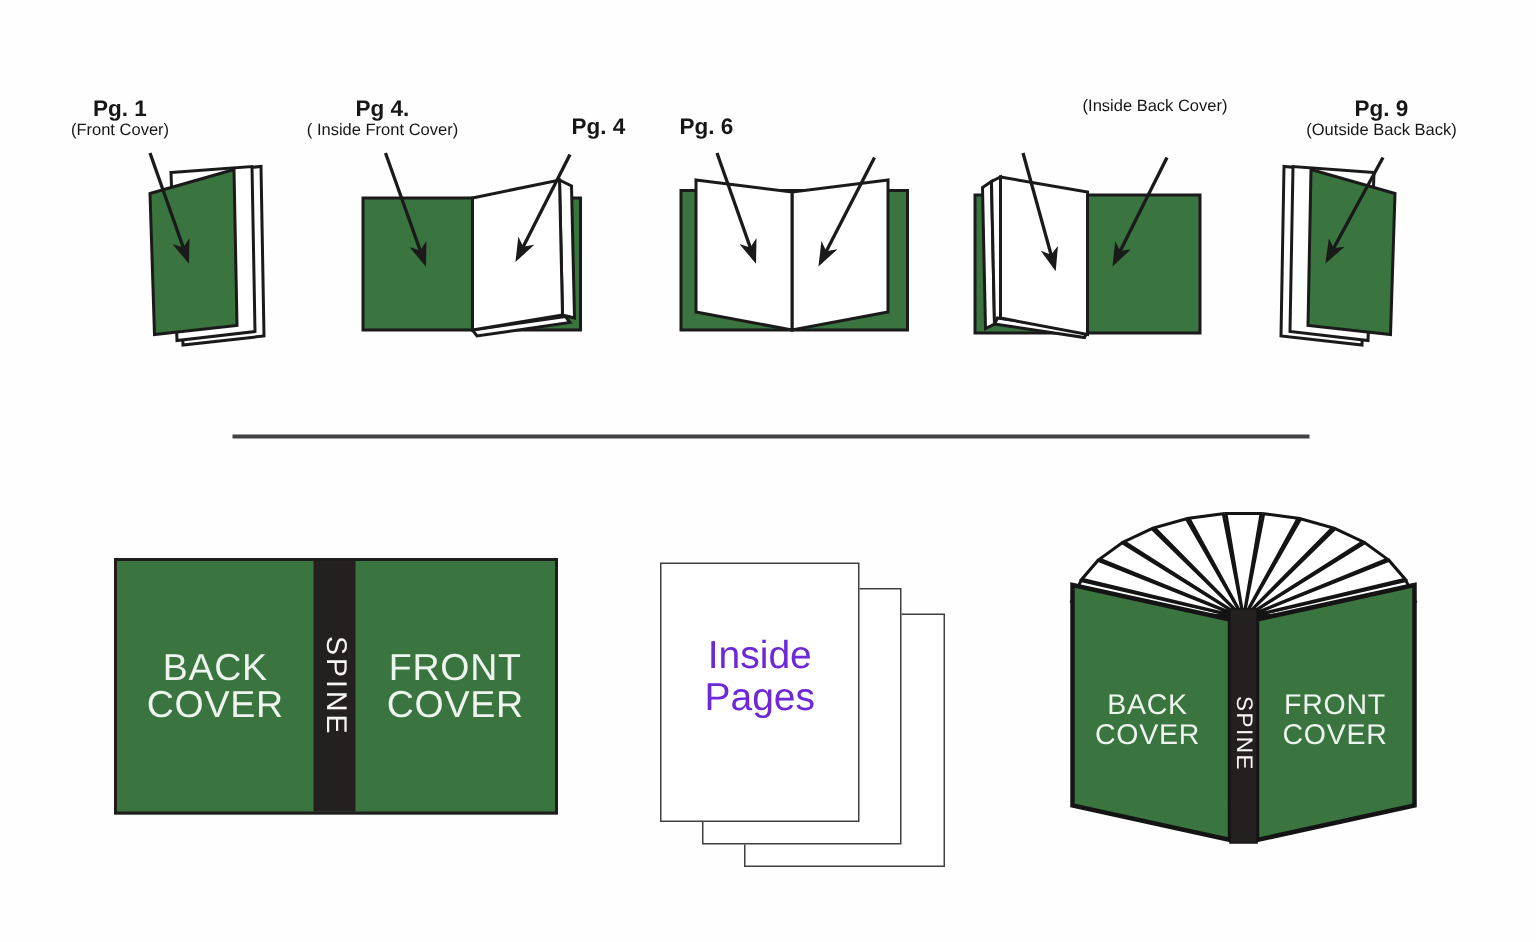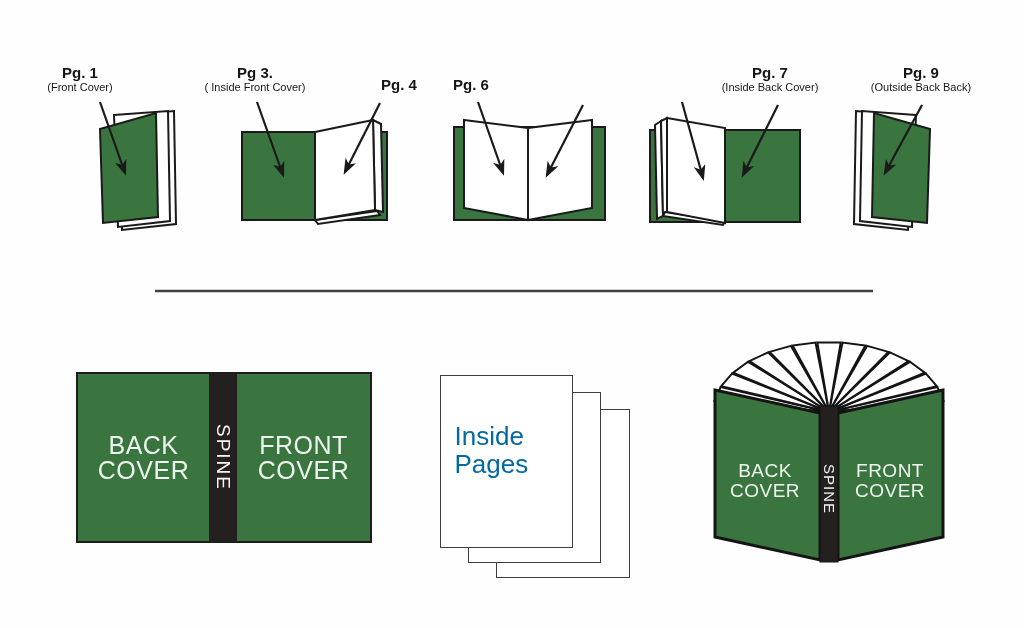--- a/index.html
+++ b/index.html
@@ -40,22 +40,22 @@
     font-size:25px;line-height:25px;letter-spacing:0.5px;}
   .fc-spine{position:absolute;left:131px;top:0;width:28px;height:100%;background:var(--spine-black);
     display:flex;align-items:center;justify-content:center;}
   .v-text{writing-mode:vertical-rl;color:#f5f5f5;font-size:19px;letter-spacing:2px;}
   
   .ip-stack{position:absolute;left:440px;top:375px;width:195px;height:210px;z-index:1;}
   .ip-page{position:absolute;background:var(--page-white);border:1.6px solid #3f3f41;box-sizing:border-box;}
   .ip-back{left:56px;top:34px;width:134px;height:169px;}
   .ip-mid{left:28px;top:17px;width:133px;height:171px;}
   .ip-front{left:0;top:0;width:133px;height:173px;display:flex;justify-content:center;}
-  .ip-front span{display:block;width:104px;text-align:left;margin-top:46px;
-    color:#0369a1;font-size:26px;line-height:28px;}
+  .ip-front span{display:block;width:104px;text-align:center;margin-top:46px;
+    color:#6d28d9;font-size:26px;line-height:28px;}
   
   .open-book{position:absolute;left:695px;top:336px;z-index:1;}
   .fan-page{fill:var(--page-white);stroke:#141414;stroke-width:2;stroke-linejoin:miter;}
   .ob-cover{fill:var(--cover-green);stroke:#141414;stroke-width:3;stroke-linejoin:miter;}
   .ob-spine{fill:var(--spine-black);stroke:#141414;stroke-width:1;}
   .ob-label{position:absolute;width:92px;text-align:center;color:var(--cover-text);
     font-size:19px;line-height:20px;letter-spacing:0.5px;z-index:6;}
   .ob-spine-label{position:absolute;left:820px;top:456px;width:18px;height:66px;z-index:6;
     display:flex;align-items:center;justify-content:center;}
   .ob-spine-label .v-text{font-size:15px;letter-spacing:1px;}
@@ -63,33 +63,32 @@
 </head>
 <body>
 
 <div class="canvas">
 
   <div class="pg-label" style="left:-5px;top:65px;">
     <div class="pg-title">Pg. 1</div>
     <div class="pg-sub">(Front Cover)</div>
   </div>
   <div class="pg-label" style="left:170px;top:65px;">
-    <div class="pg-title">Pg 3.</div>
+    <div class="pg-title">Pg 4.</div>
     <div class="pg-sub">( Inside Front Cover)</div>
   </div>
   <div class="pg-label" style="left:314px;top:77px;">
     <div class="pg-title">Pg. 4</div>
     <div class="pg-sub"></div>
   </div>
   <div class="pg-label" style="left:386px;top:77px;">
     <div class="pg-title">Pg. 6</div>
     <div class="pg-sub"></div>
   </div>
   <div class="pg-label" style="left:685px;top:65px;">
-    <div class="pg-title">Pg. 7</div>
     <div class="pg-sub">(Inside Back Cover)</div>
   </div>
   <div class="pg-label" style="left:836px;top:65px;">
     <div class="pg-title">Pg. 9</div>
     <div class="pg-sub">(Outside Back Back)</div>
   </div>
 
   <svg class="book" style="left:92px;top:104px;" width="100" height="128" viewBox="0 0 100 128">
     <polygon class="p-white" points="26,12 82,7 84,120 30,126"></polygon>
     <polygon class="p-white" points="22,11 76,7 78,117 26,123"></polygon>

